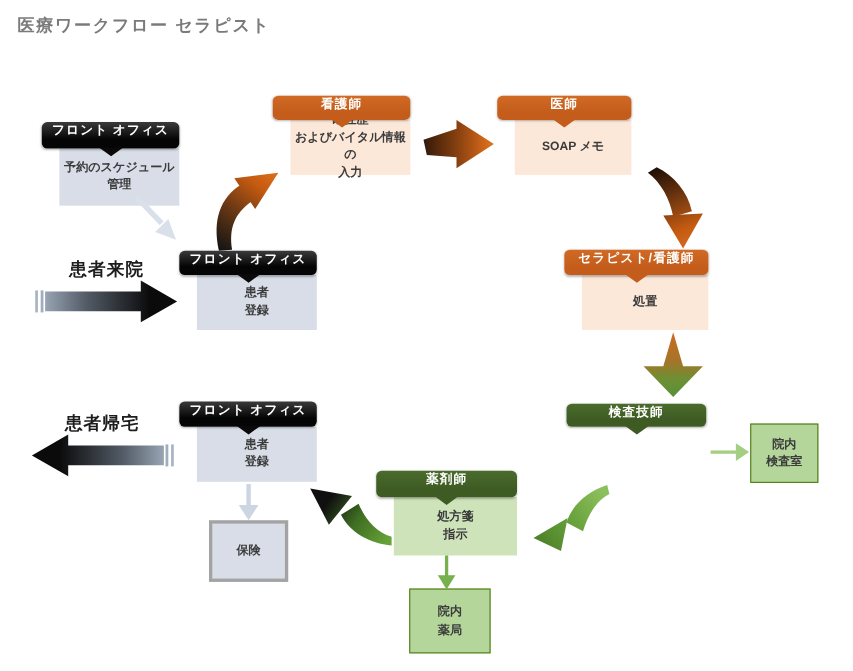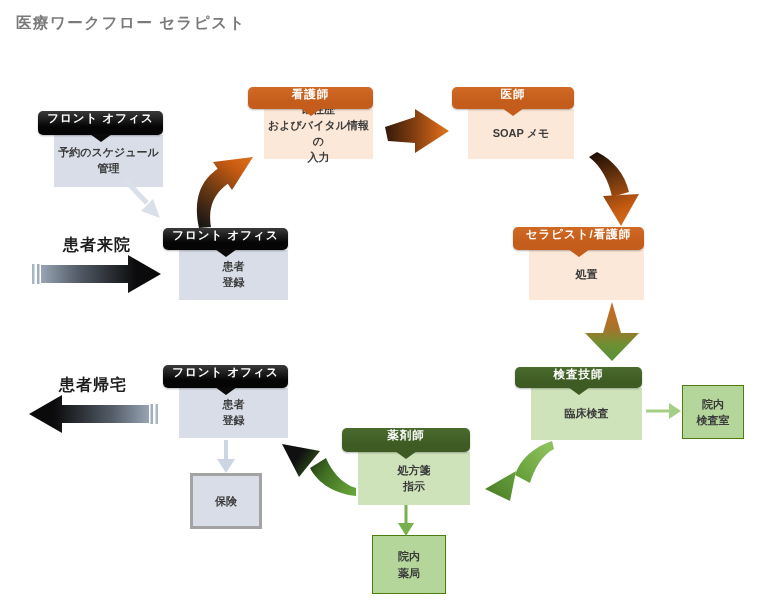--- a/index.html
+++ b/index.html
@@ -91,21 +91,20 @@
     </div>
     <div class="bod">患者
 登録</div>
   </div>
 
   <div class="node type-green" style="left:515px;top:367px;width:127px;--hh:21px;--bh:52px">
     <div class="hdr">
       <span>検査技師</span>
       <i class="notch"></i>
     </div>
-    <div class="bod">臨床検査</div>
   </div>
 
   <div class="node type-black" style="left:163px;top:365px;width:125px;--hh:23px;--bh:50px">
     <div class="hdr">
       <span>フロント オフィス</span>
       <i class="notch"></i>
     </div>
     <div class="bod">患者
 登録</div>
   </div>

